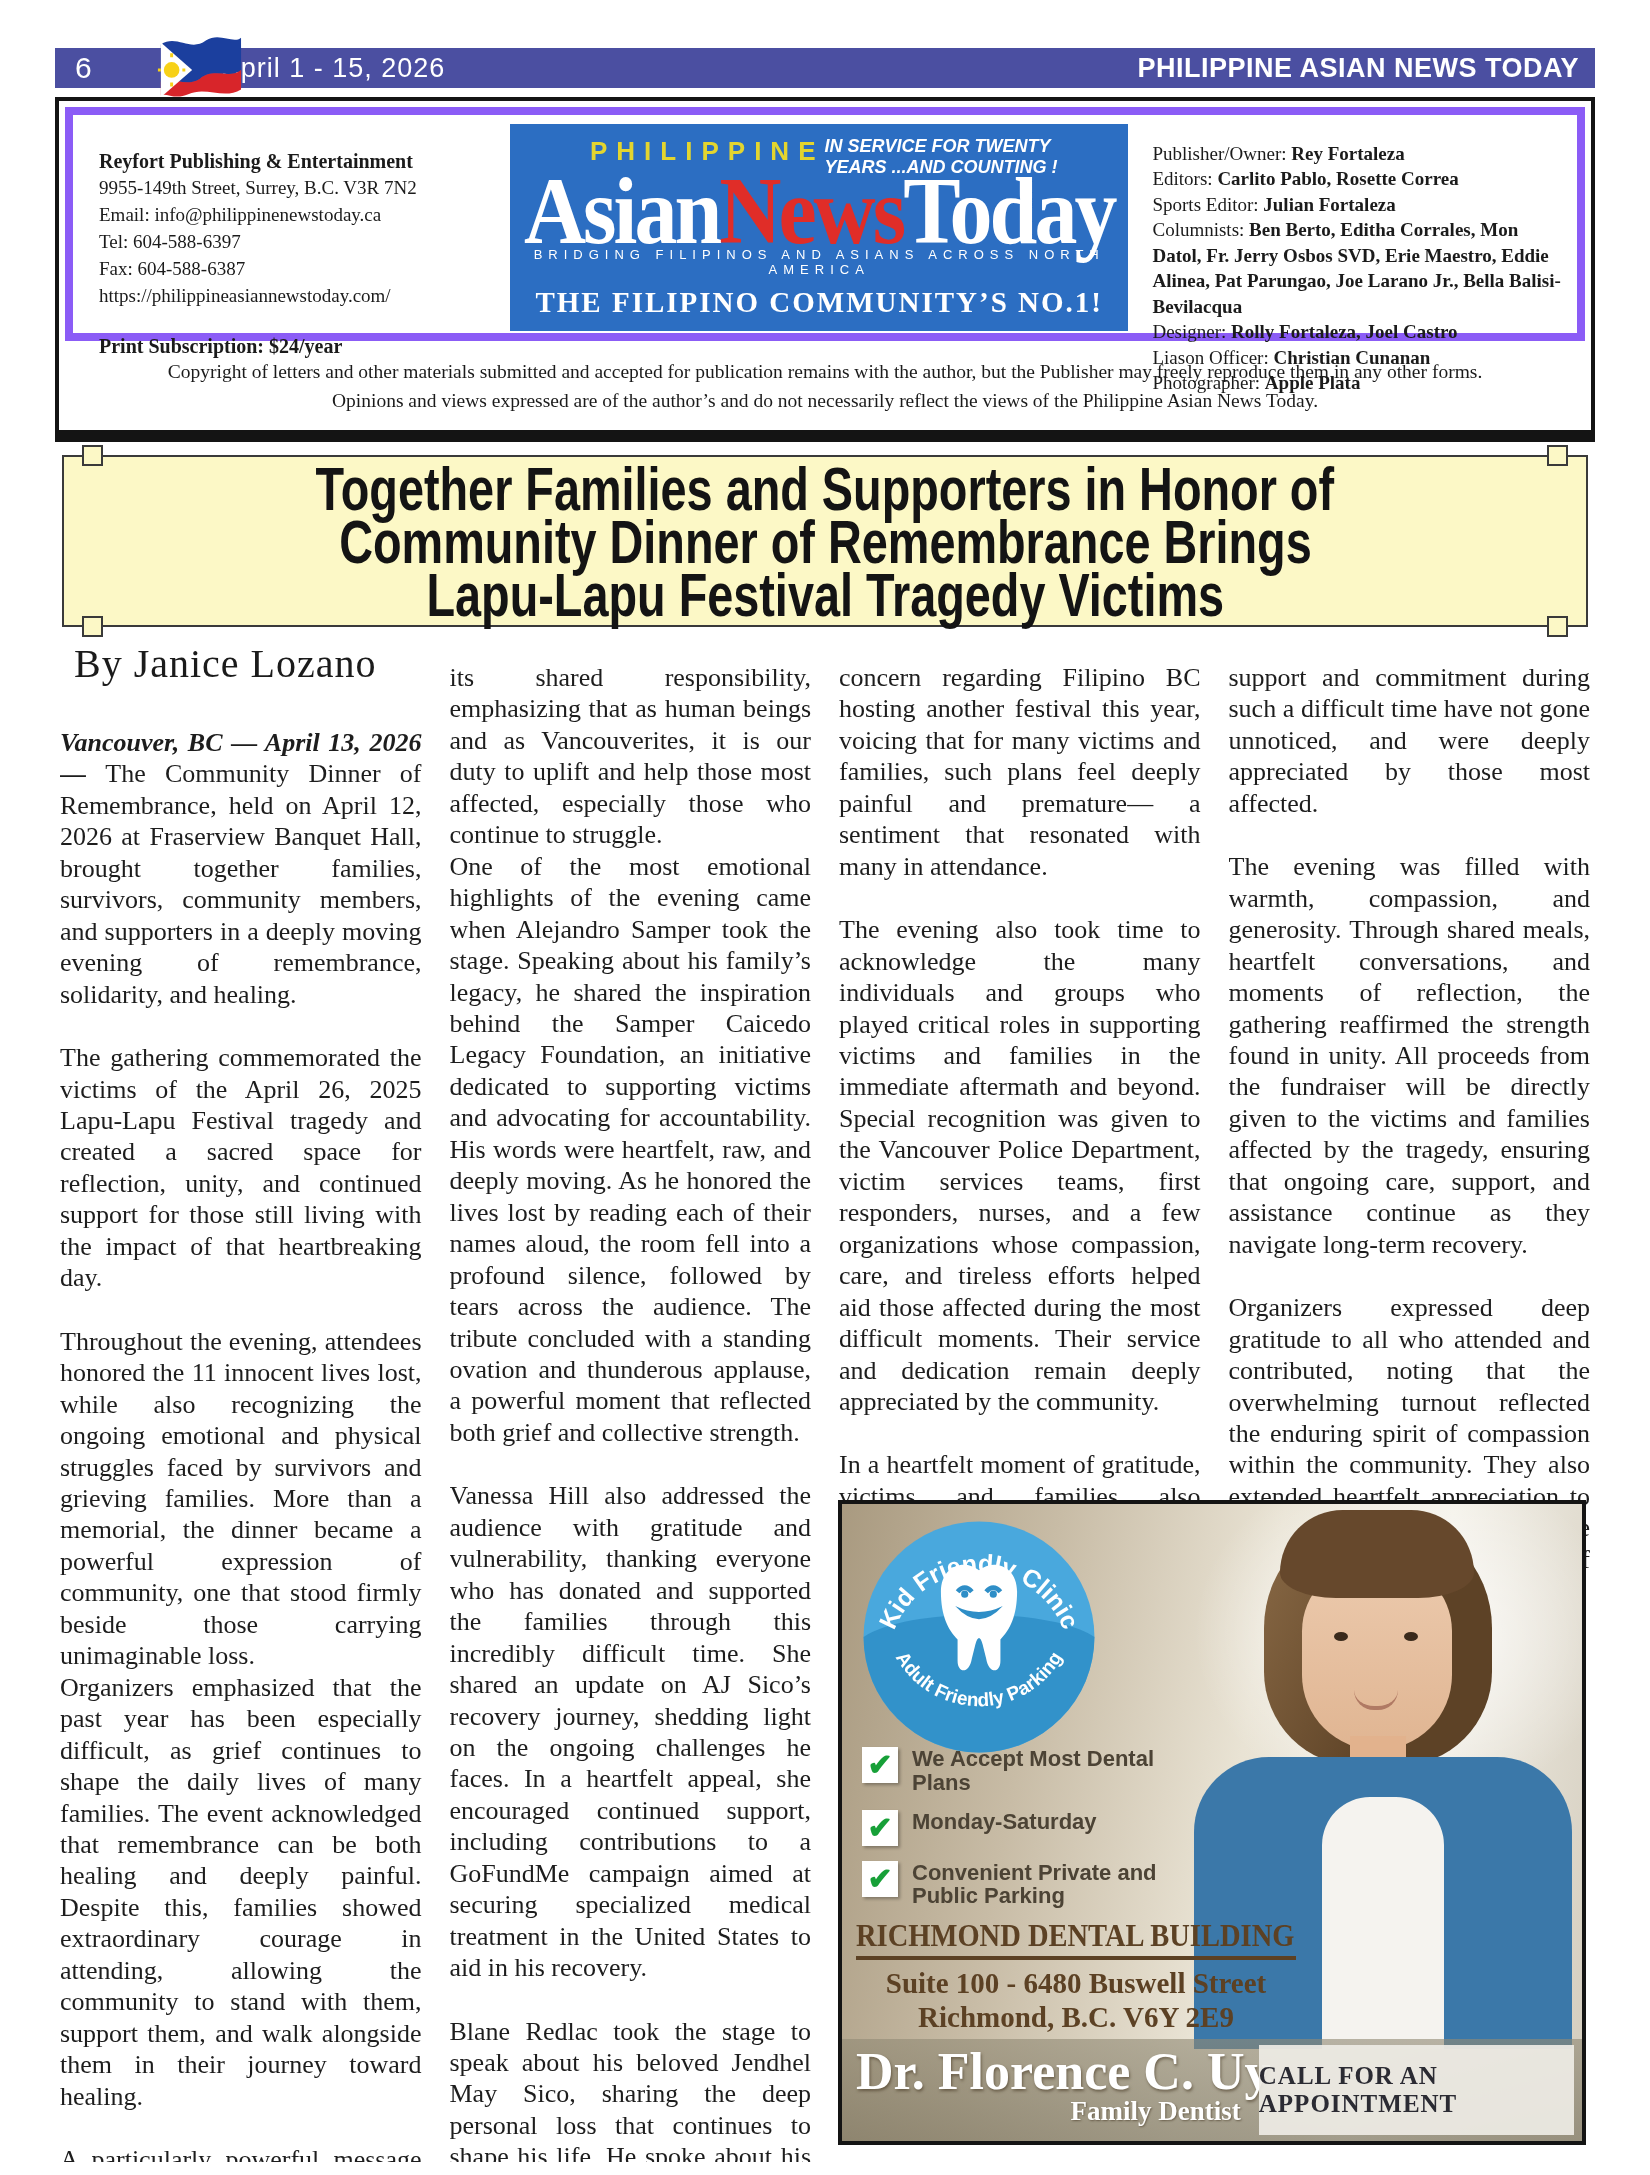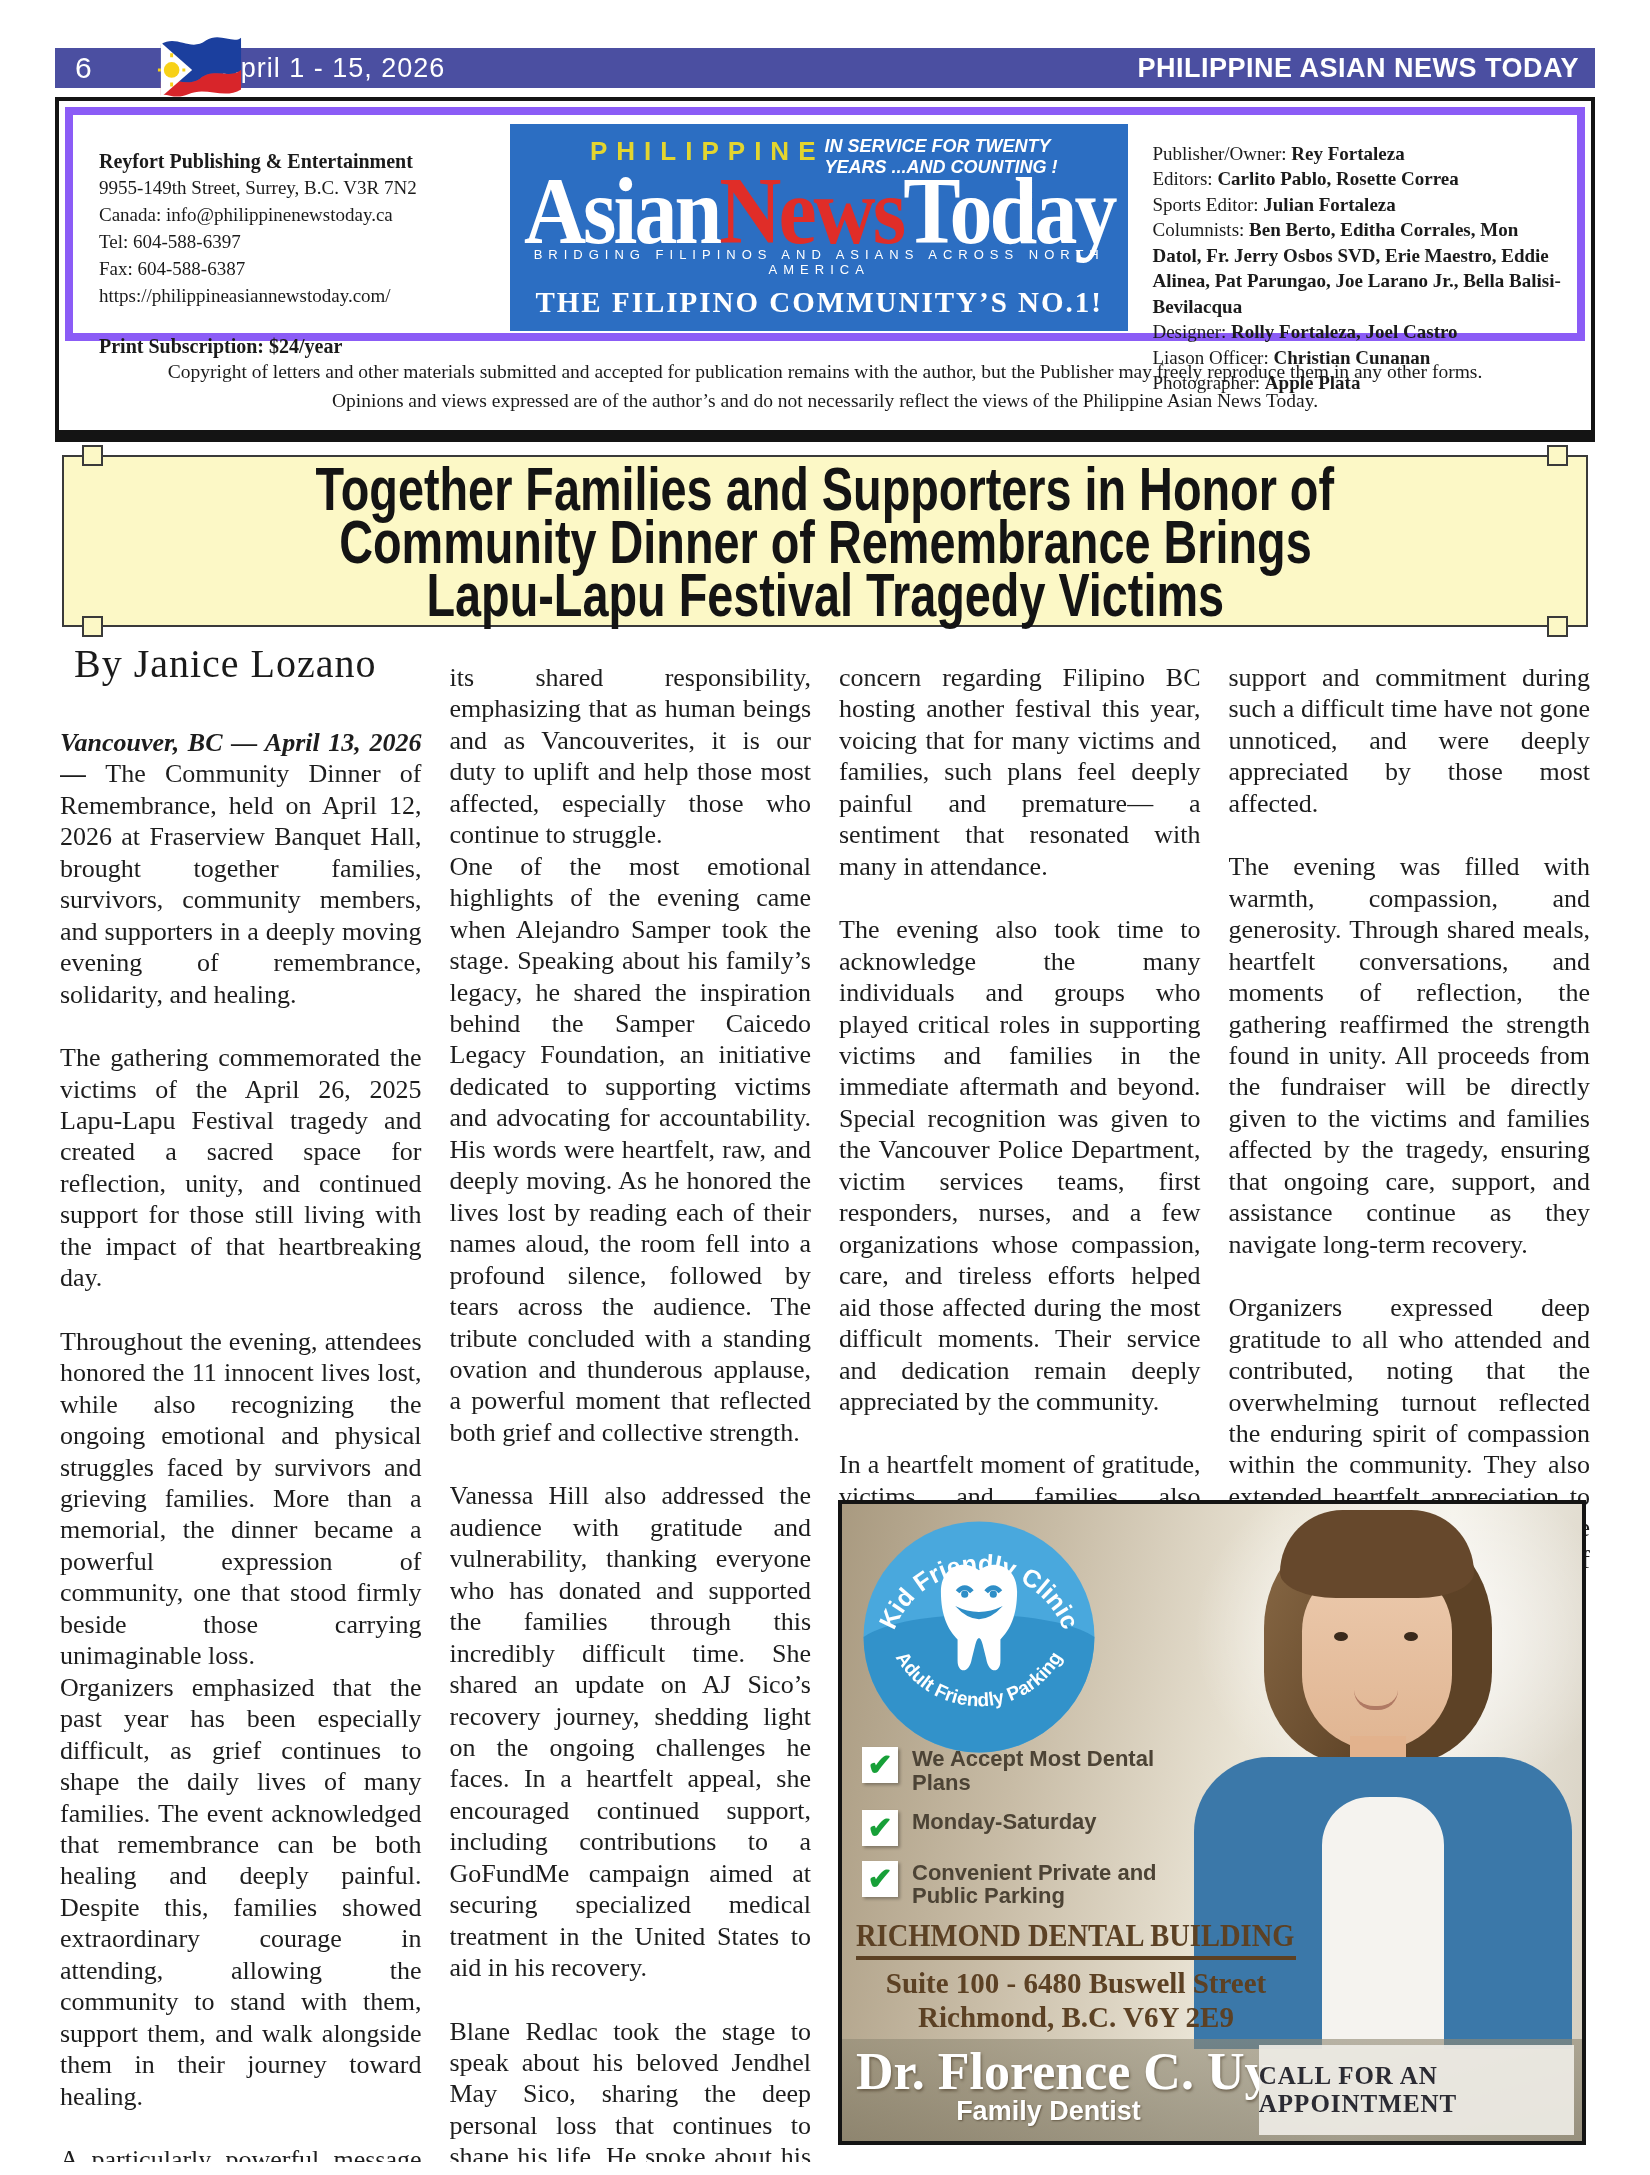--- a/index.html
+++ b/index.html
@@ -91,22 +91,22 @@
       font-weight:700;font-size:31px;color:#5c4124;white-space:nowrap;transform:scaleX(.92);
       transform-origin:left;}
   .brownrule{position:absolute;left:14px;top:452px;width:440px;height:4px;background:#5c4124;}
   .adaddress{position:absolute;left:14px;top:462px;width:440px;text-align:center;
       font-family:"Liberation Serif",serif;font-weight:700;font-size:29px;line-height:1.18;color:#5c4124;}
   .band{position:absolute;left:0;right:0;bottom:0;height:102px;display:flex;
       background:linear-gradient(rgba(145,138,117,.62),rgba(120,113,92,.66));}
   .band-left{width:52%;padding:6px 10px 0 14px;}
   .docname{font-family:"Liberation Serif",serif;font-weight:700;font-size:52px;color:#fff;
       line-height:1.02;text-shadow:1px 2px 3px rgba(60,45,25,.55);white-space:nowrap;}
-  .docrole{font-family:Liberation Sans, sans-serif;font-weight:700;font-size:27px;color:#fff;
-      text-align:center;margin-top:-2px;text-shadow:1px 1px 2px rgba(60,45,25,.55);}
+  .docrole{font-family:Liberation Serif, serif;font-weight:700;font-size:27px;color:#fff;
+      text-align:right;margin-top:-2px;text-shadow:1px 1px 2px rgba(60,45,25,.55);}
   .band-right{flex:1;background:rgba(238,236,229,.92);margin:6px 8px;display:flex;
       flex-direction:row;align-items:center;justify-content:center;}
   .callline{font-family:"Liberation Serif",serif;font-weight:700;font-size:25px;color:#2b2b33;
       letter-spacing:1px;}
   .phone{font-family:"Liberation Serif",serif;font-weight:700;font-size:52px;color:#8a6a2e;
       line-height:1;margin-top:2px;}
 </style>
 </head>
 <body>
 
@@ -125,21 +125,21 @@
     </div>
     <div class="daterange">April 1 - 15,  2026</div>
     <div class="papername">PHILIPPINE ASIAN NEWS TODAY</div>
   </div>
 
   <div class="mastframe">
     <div class="mastinner">
       <div class="pubcol">
         <div class="company">Reyfort Publishing &amp; Entertainment</div>
         <div>9955-149th Street, Surrey, B.C. V3R 7N2</div>
-        <div>Canada: info@philippinenewstoday.ca</div>
+        <div>Email: info@philippinenewstoday.ca</div>
         <div>Tel: 604-588-6397</div>
         <div>Fax: 604-588-6387</div>
         <div>https://philippineasiannewstoday.com/</div>
         <div class="subs">Print Subscription: $24/year</div>
       </div>
       <div class="logocol">
         <div class="logobox">
           <div class="logotop">
             <span class="logokicker">PHILIPPINE</span>
             <span class="logotag">IN SERVICE FOR TWENTY YEARS ...AND COUNTING !</span>

